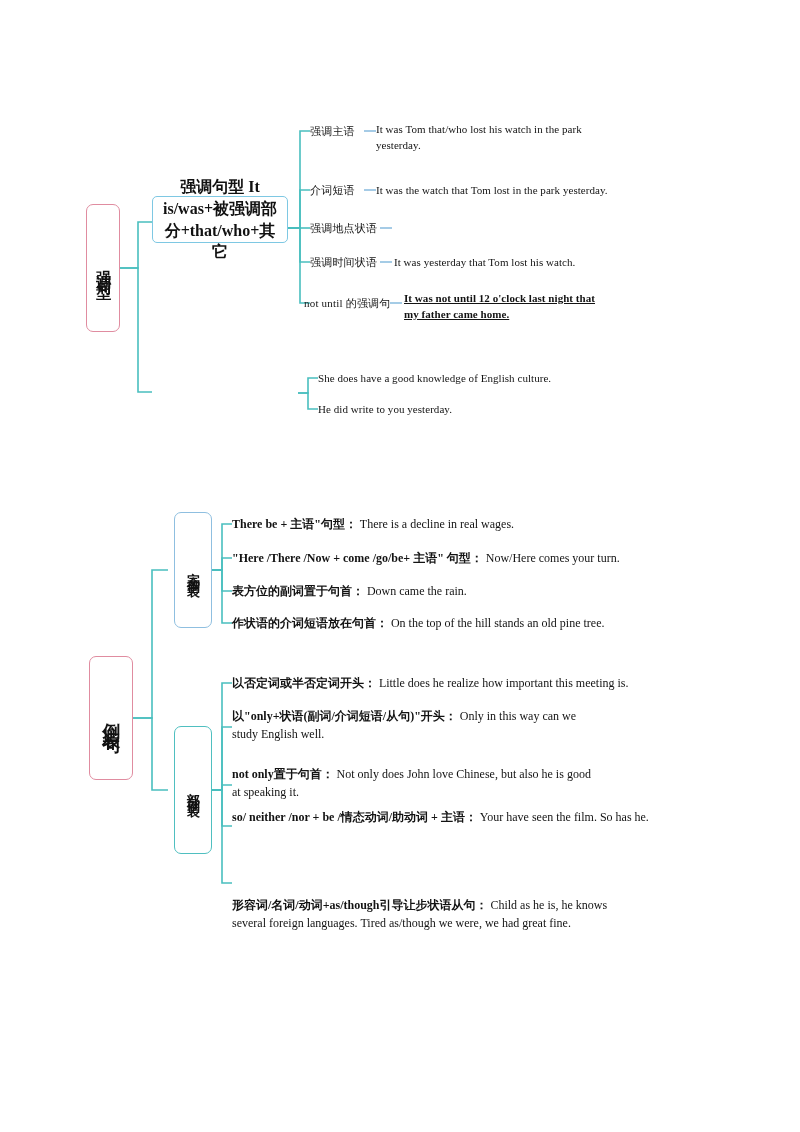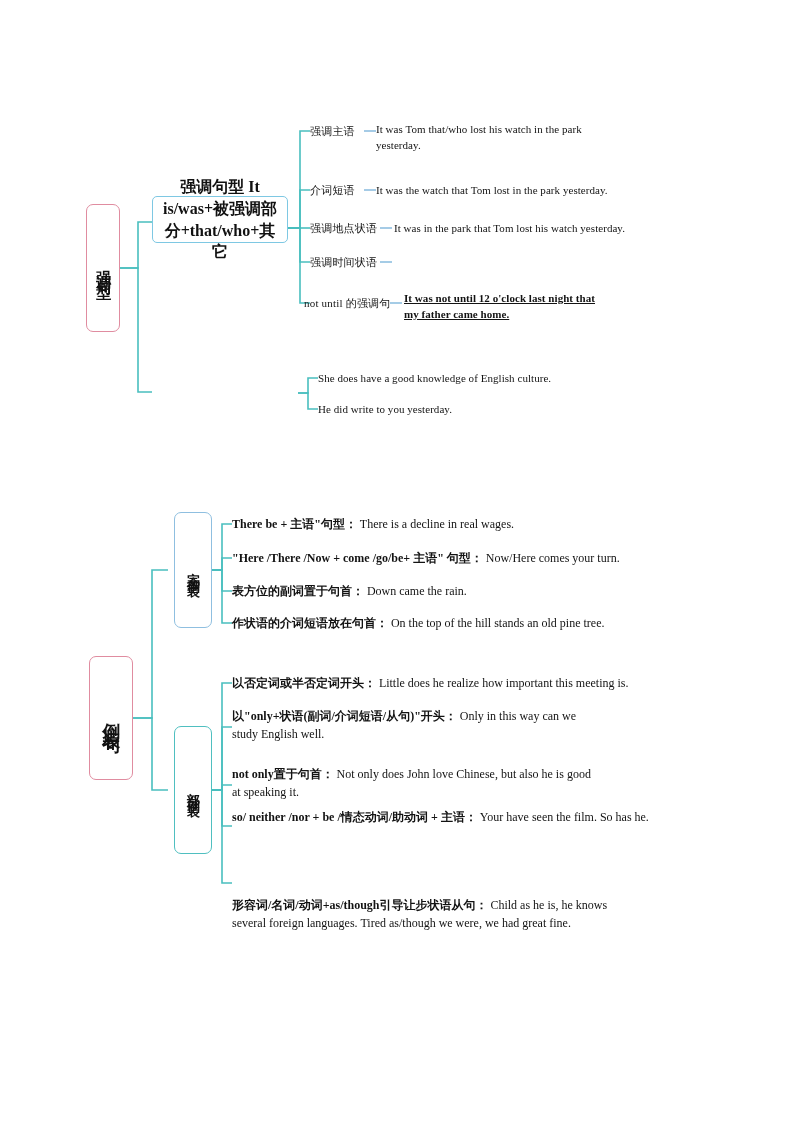--- a/index.html
+++ b/index.html
@@ -158,23 +158,23 @@
   <div class="node branch-node" style="left:152px; top:196px; width:136px; height:47px;">强调句型 It is/was+被强调部分+that/who+其它</div>
 
 
   <div class="leaf small-label" style="left:310px; top:124px; width:58px;">强调主语</div>
   <div class="leaf ex" style="left:376px; top:122px; width:240px;">It was Tom that/who lost his watch in the park yesterday.</div>
 
   <div class="leaf small-label" style="left:310px; top:183px; width:58px;">介词短语</div>
   <div class="leaf ex" style="left:376px; top:183px; width:265px;">It was the watch that Tom lost in the park yesterday.</div>
 
   <div class="leaf small-label" style="left:310px; top:221px; width:74px;">强调地点状语</div>
-  <div class="leaf ex" style="left:394px; top:221px; width:250px;">It was in the park that Tom lost his watch yesterday.</div>
 
   <div class="leaf small-label" style="left:310px; top:255px; width:74px;">强调时间状语</div>
+  <div class="leaf ex" style="left:394px; top:255px; width:240px;">It was yesterday that Tom lost  his watch.</div>
 
   <div class="leaf small-label" style="left:304px; top:296px; width:92px;">not until 的强调句</div>
   <div class="leaf ex ex-bold" style="left:404px; top:291px; width:200px;text-decoration:underline;">It was not until 12 o'clock last  night that my father came home.</div>
 
   <div class="leaf ex" style="left:318px; top:371px; width:290px;">She does have a good knowledge of English culture.</div>
   <div class="leaf ex" style="left:318px; top:402px; width:250px;">He did write  to you yesterday.</div>
 
   <div class="node root-node" style="left:89px; top:656px; width:44px; height:124px; font-size:18px; letter-spacing:6px;">倒装句</div>
 
   <div class="node vert-node blue" style="left:174px; top:512px; width:38px; height:116px;">完全倒装</div>

